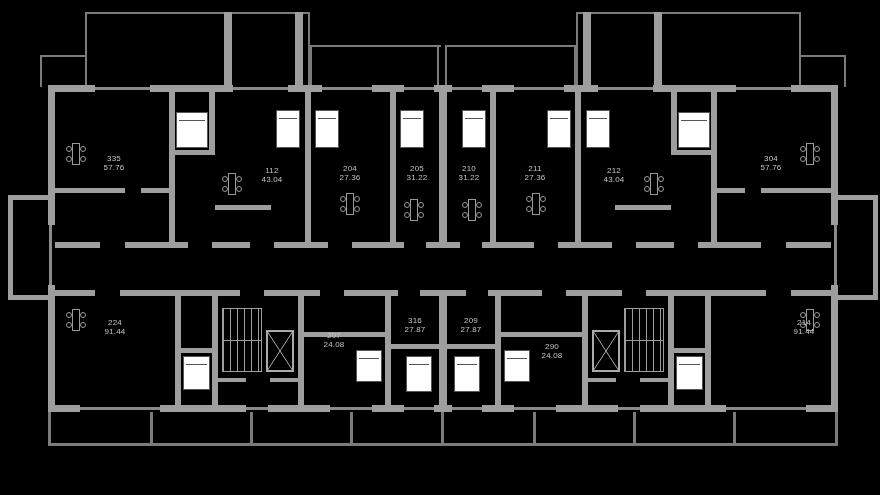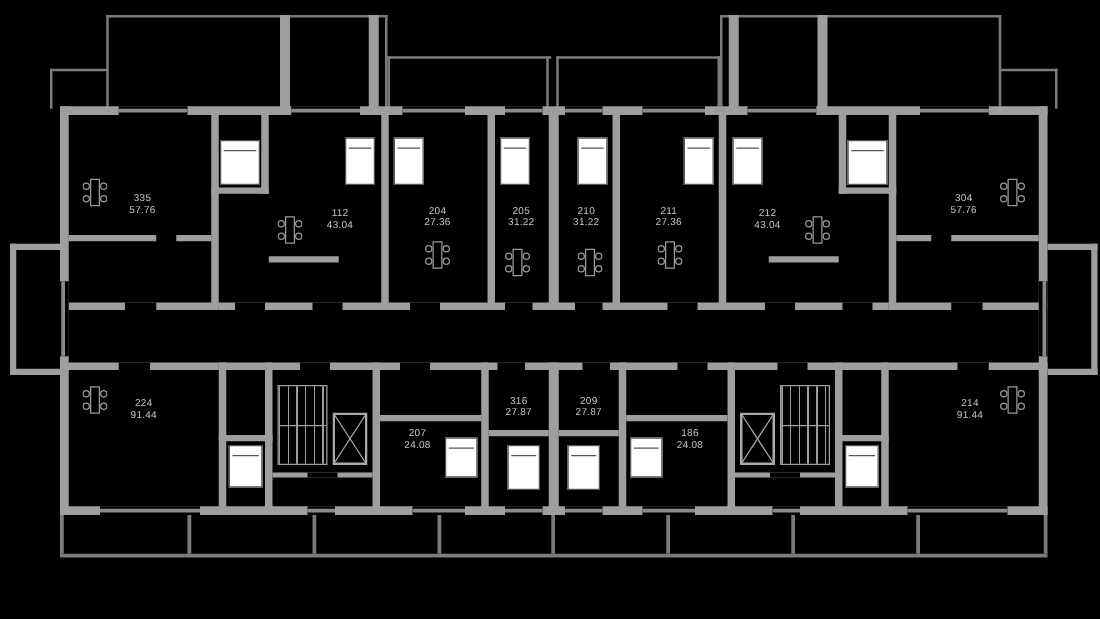--- a/index.html
+++ b/index.html
@@ -299,34 +299,34 @@
     <div>43.04</div>
   </div>
   <div class="lbl" style="left:749px;top:154px">
     <div>304</div>
     <div>57.76</div>
   </div>
   <div class="lbl" style="left:93px;top:318px">
     <div>224</div>
     <div>91.44</div>
   </div>
-  <div class="lbl" style="left:312px;top:342px">
+  <div class="lbl" style="left:312px;top:331px">
     <div>207</div>
     <div>24.08</div>
   </div>
   <div class="lbl" style="left:393px;top:316px">
     <div>316</div>
     <div>27.87</div>
   </div>
   <div class="lbl" style="left:449px;top:316px">
     <div>209</div>
     <div>27.87</div>
   </div>
   <div class="lbl" style="left:530px;top:342px">
-    <div>186</div>
+    <div>290</div>
     <div>24.08</div>
   </div>
-  <div class="lbl" style="left:754px;top:318px">
+  <div class="lbl" style="left:782px;top:318px">
     <div>214</div>
     <div>91.44</div>
   </div>
 
 </div>
 
 </body></html>

